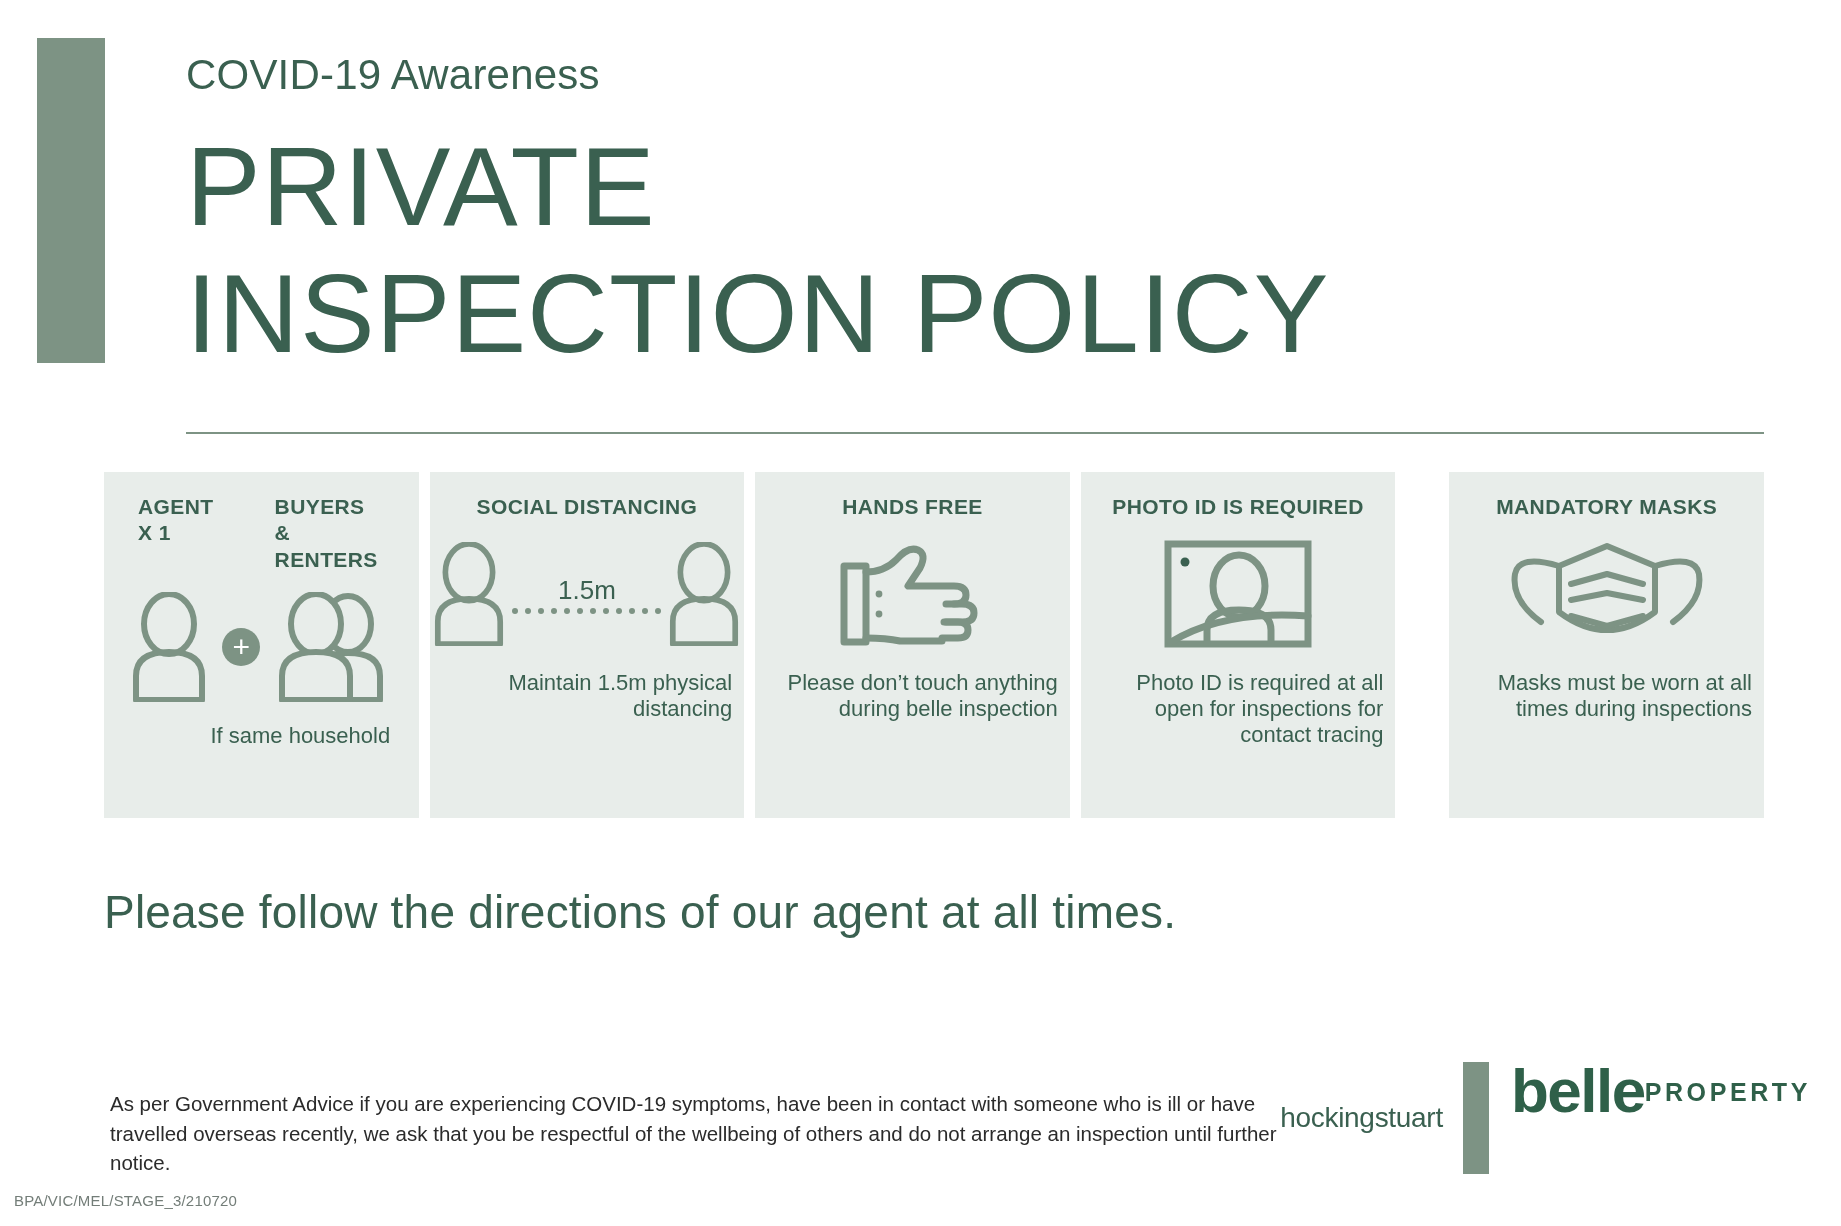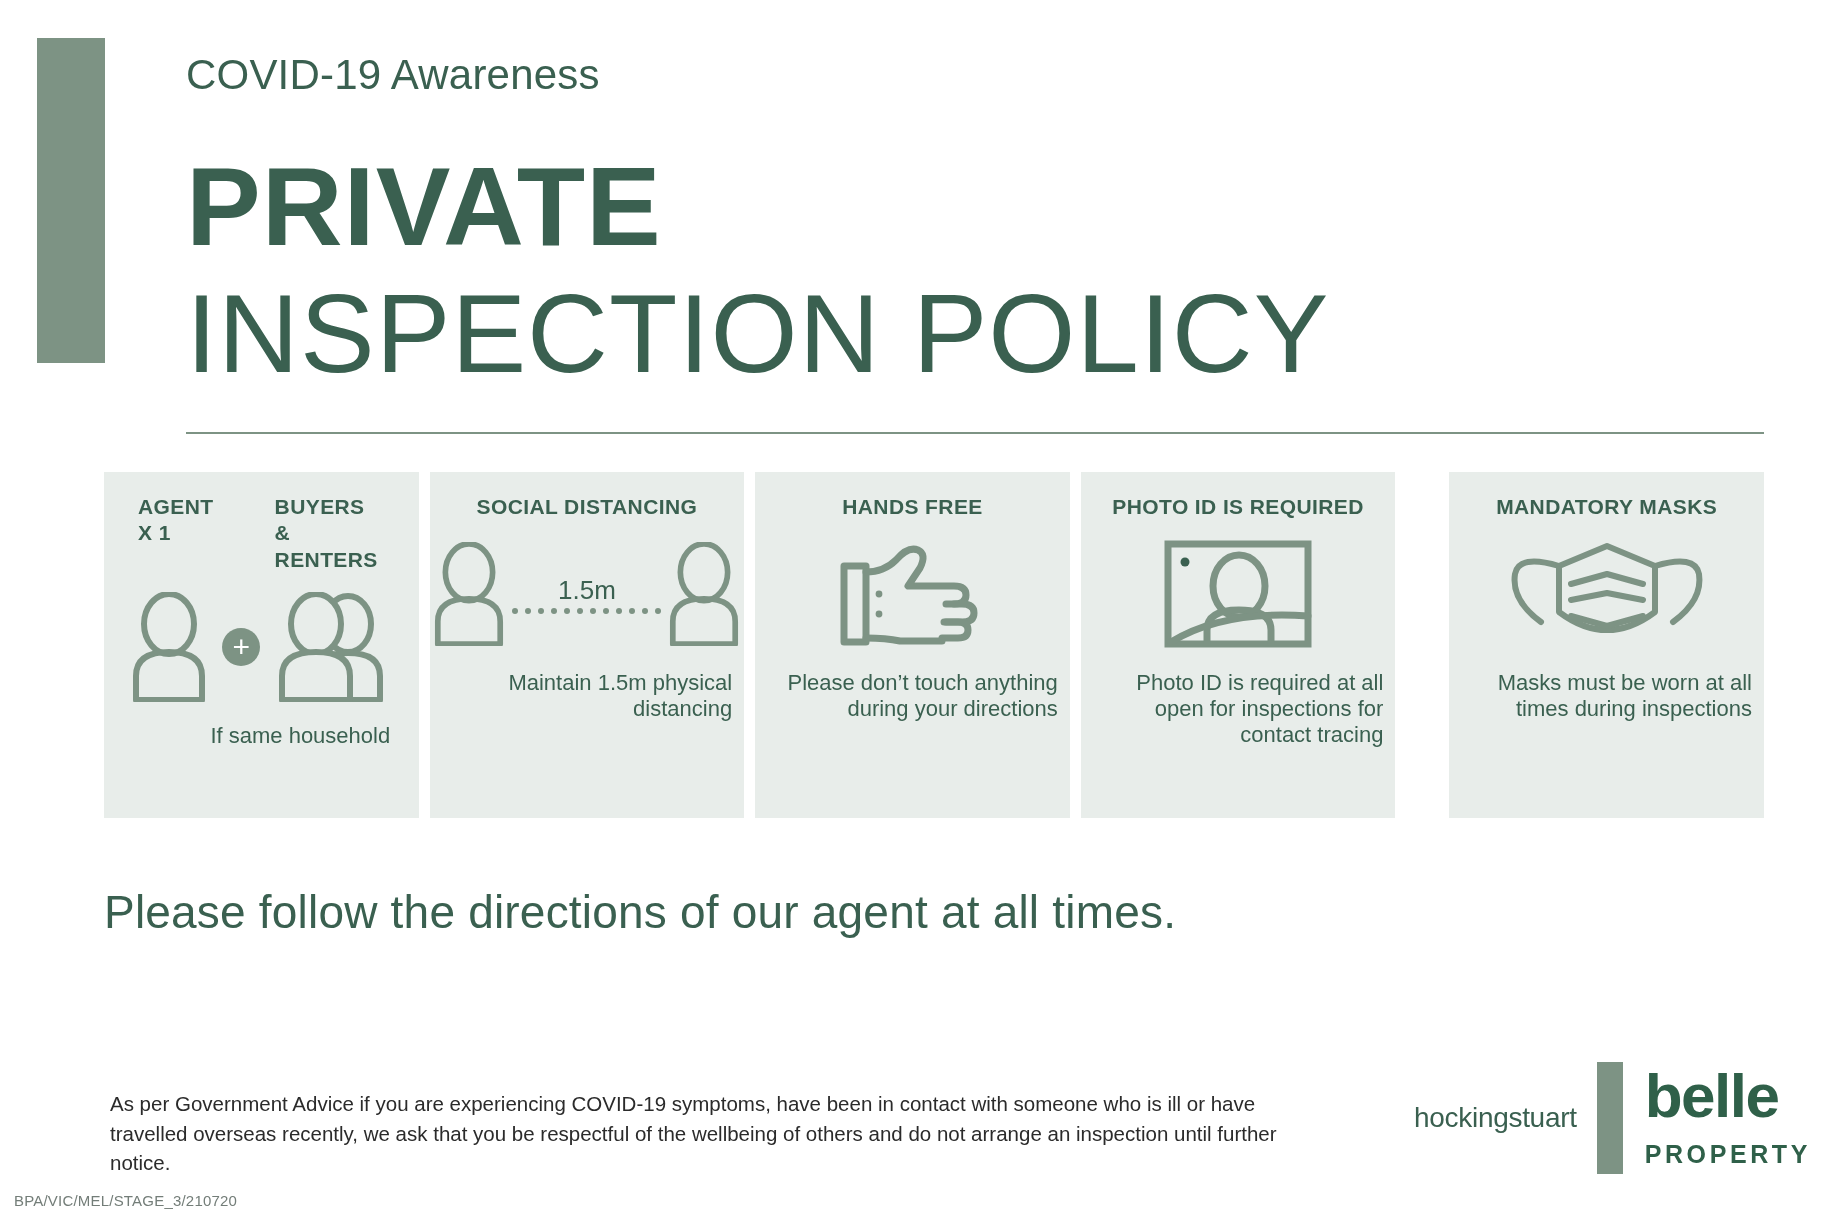--- a/index.html
+++ b/index.html
@@ -40,21 +40,21 @@
     font-weight: 400;
   }
   .title-line {
     font-size: 112px;
     color: #3a6050;
     font-weight: 300;
     line-height: 1.13;
     letter-spacing: 1px;
     white-space: nowrap;
   }
-  .title-line.first { margin-top: 46px; font-weight: bold; }
+  .title-line.first { margin-top: 26px; }
   .title-rule {
     position: absolute;
     left: 186px;
     top: 432px;
     width: 1578px;
     height: 2px;
     background: #7d9384;
   }
 
   
@@ -172,21 +172,21 @@
     gap: 20px;
   }
   .hs-wordmark {
     font-size: 28px;
     color: #3a6050;
     letter-spacing: -0.3px;
     font-weight: 400;
   }
   .belle-block { display: flex; align-items: stretch; gap: 22px; }
   .belle-bar { width: 26px; height: 112px; background: #7d9384; }
-  .belle-text { display: flex; flex-direction: column; justify-content: center; }
+  .belle-text { display: flex; flex-direction: row; justify-content: flex-end; }
   .belle-name {
     font-size: 62px;
     line-height: 0.92;
     color: #2f6049;
     font-weight: bold;
     letter-spacing: -1.5px;
   }
   .belle-sub {
     font-size: 25px;
     color: #2f6049;
@@ -298,21 +298,21 @@
               <path d="M32 34 Q50 34 62 22 Q74 8 84 12 Q93 16 86 30 L74 48 L120 48 Q132 48 132 57 Q132 66 120 66"></path>
               <path d="M112 66 L128 66 Q140 66 140 75 Q140 84 128 84 L112 84"></path>
               <path d="M110 84 L124 84 Q134 84 134 92 Q134 100 124 100 L108 100"></path>
               <path d="M32 100 Q52 100 66 103 L108 103"></path>
             </g>
             <circle cx="45" cy="56" r="3.4" fill="#7d9384"></circle>
             <circle cx="45" cy="76" r="3.4" fill="#7d9384"></circle>
           </svg>
         </span>
       </div>
-      <div class="caption">Please don’t touch anything during your directions</div>
+      <div class="caption">Please don’t touch anything during belle inspection</div>
     </div>
 
     <div class="card w4">
       <div class="card-heading">PHOTO ID IS REQUIRED</div>
       <div class="icon-area">
         <span>
           <svg width="150" height="112" viewBox="0 0 150 112">
             <rect x="5" y="6" width="140" height="100" fill="none" stroke="#7d9384" stroke-width="7"></rect>
             <circle cx="22" cy="24" r="4.5" fill="#3a6050"></circle>
             <ellipse cx="76" cy="48" rx="26" ry="31" fill="none" stroke="#7d9384" stroke-width="7"></ellipse>

